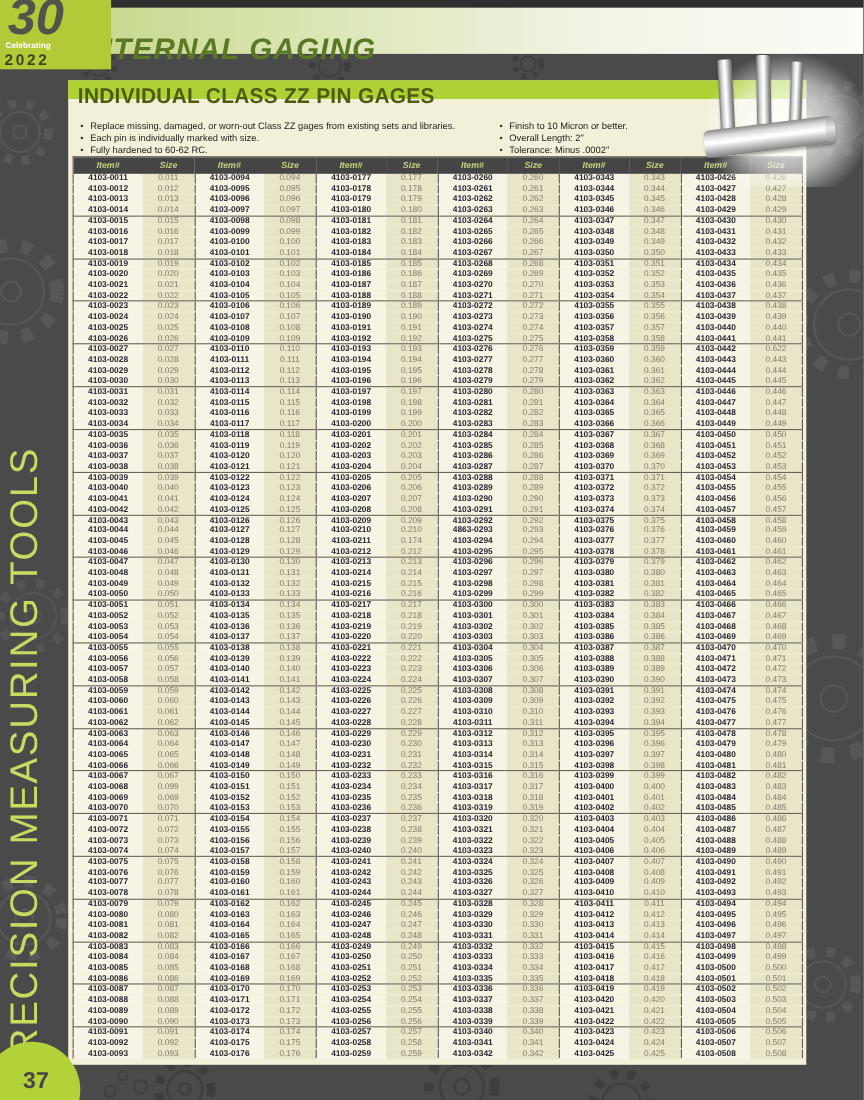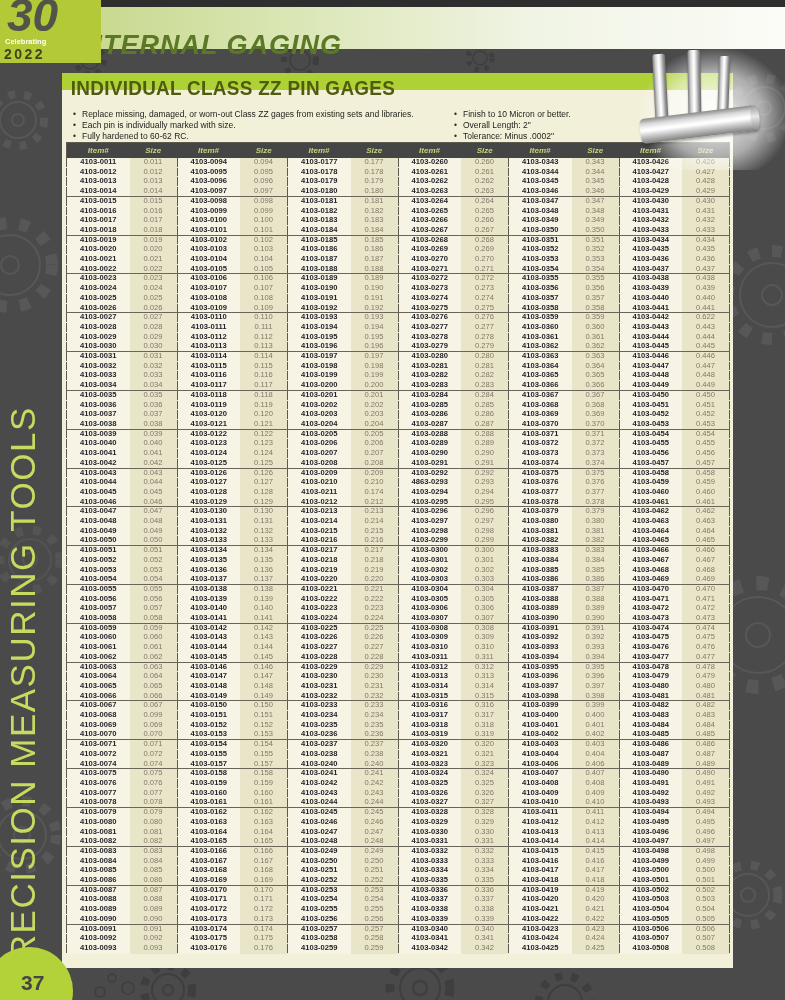--- a/index.html
+++ b/index.html
@@ -1078,20 +1078,34 @@
             <td class="c-size">0.155</td>
             <td class="c-item">4103-0238</td>
             <td class="c-size">0.238</td>
             <td class="c-item">4103-0321</td>
             <td class="c-size">0.321</td>
             <td class="c-item">4103-0404</td>
             <td class="c-size">0.404</td>
             <td class="c-item">4103-0487</td>
             <td class="c-size">0.487</td>
           </tr>
+          <tr>
+            <td class="c-item">4103-0073</td>
+            <td class="c-size">0.073</td>
+            <td class="c-item">4103-0156</td>
+            <td class="c-size">0.156</td>
+            <td class="c-item">4103-0239</td>
+            <td class="c-size">0.239</td>
+            <td class="c-item">4103-0322</td>
+            <td class="c-size">0.322</td>
+            <td class="c-item">4103-0405</td>
+            <td class="c-size">0.405</td>
+            <td class="c-item">4103-0488</td>
+            <td class="c-size">0.488</td>
+          </tr>
           <tr class="group-end">
             <td class="c-item">4103-0074</td>
             <td class="c-size">0.074</td>
             <td class="c-item">4103-0157</td>
             <td class="c-size">0.157</td>
             <td class="c-item">4103-0240</td>
             <td class="c-size">0.240</td>
             <td class="c-item">4103-0323</td>
             <td class="c-size">0.323</td>
             <td class="c-item">4103-0406</td>

